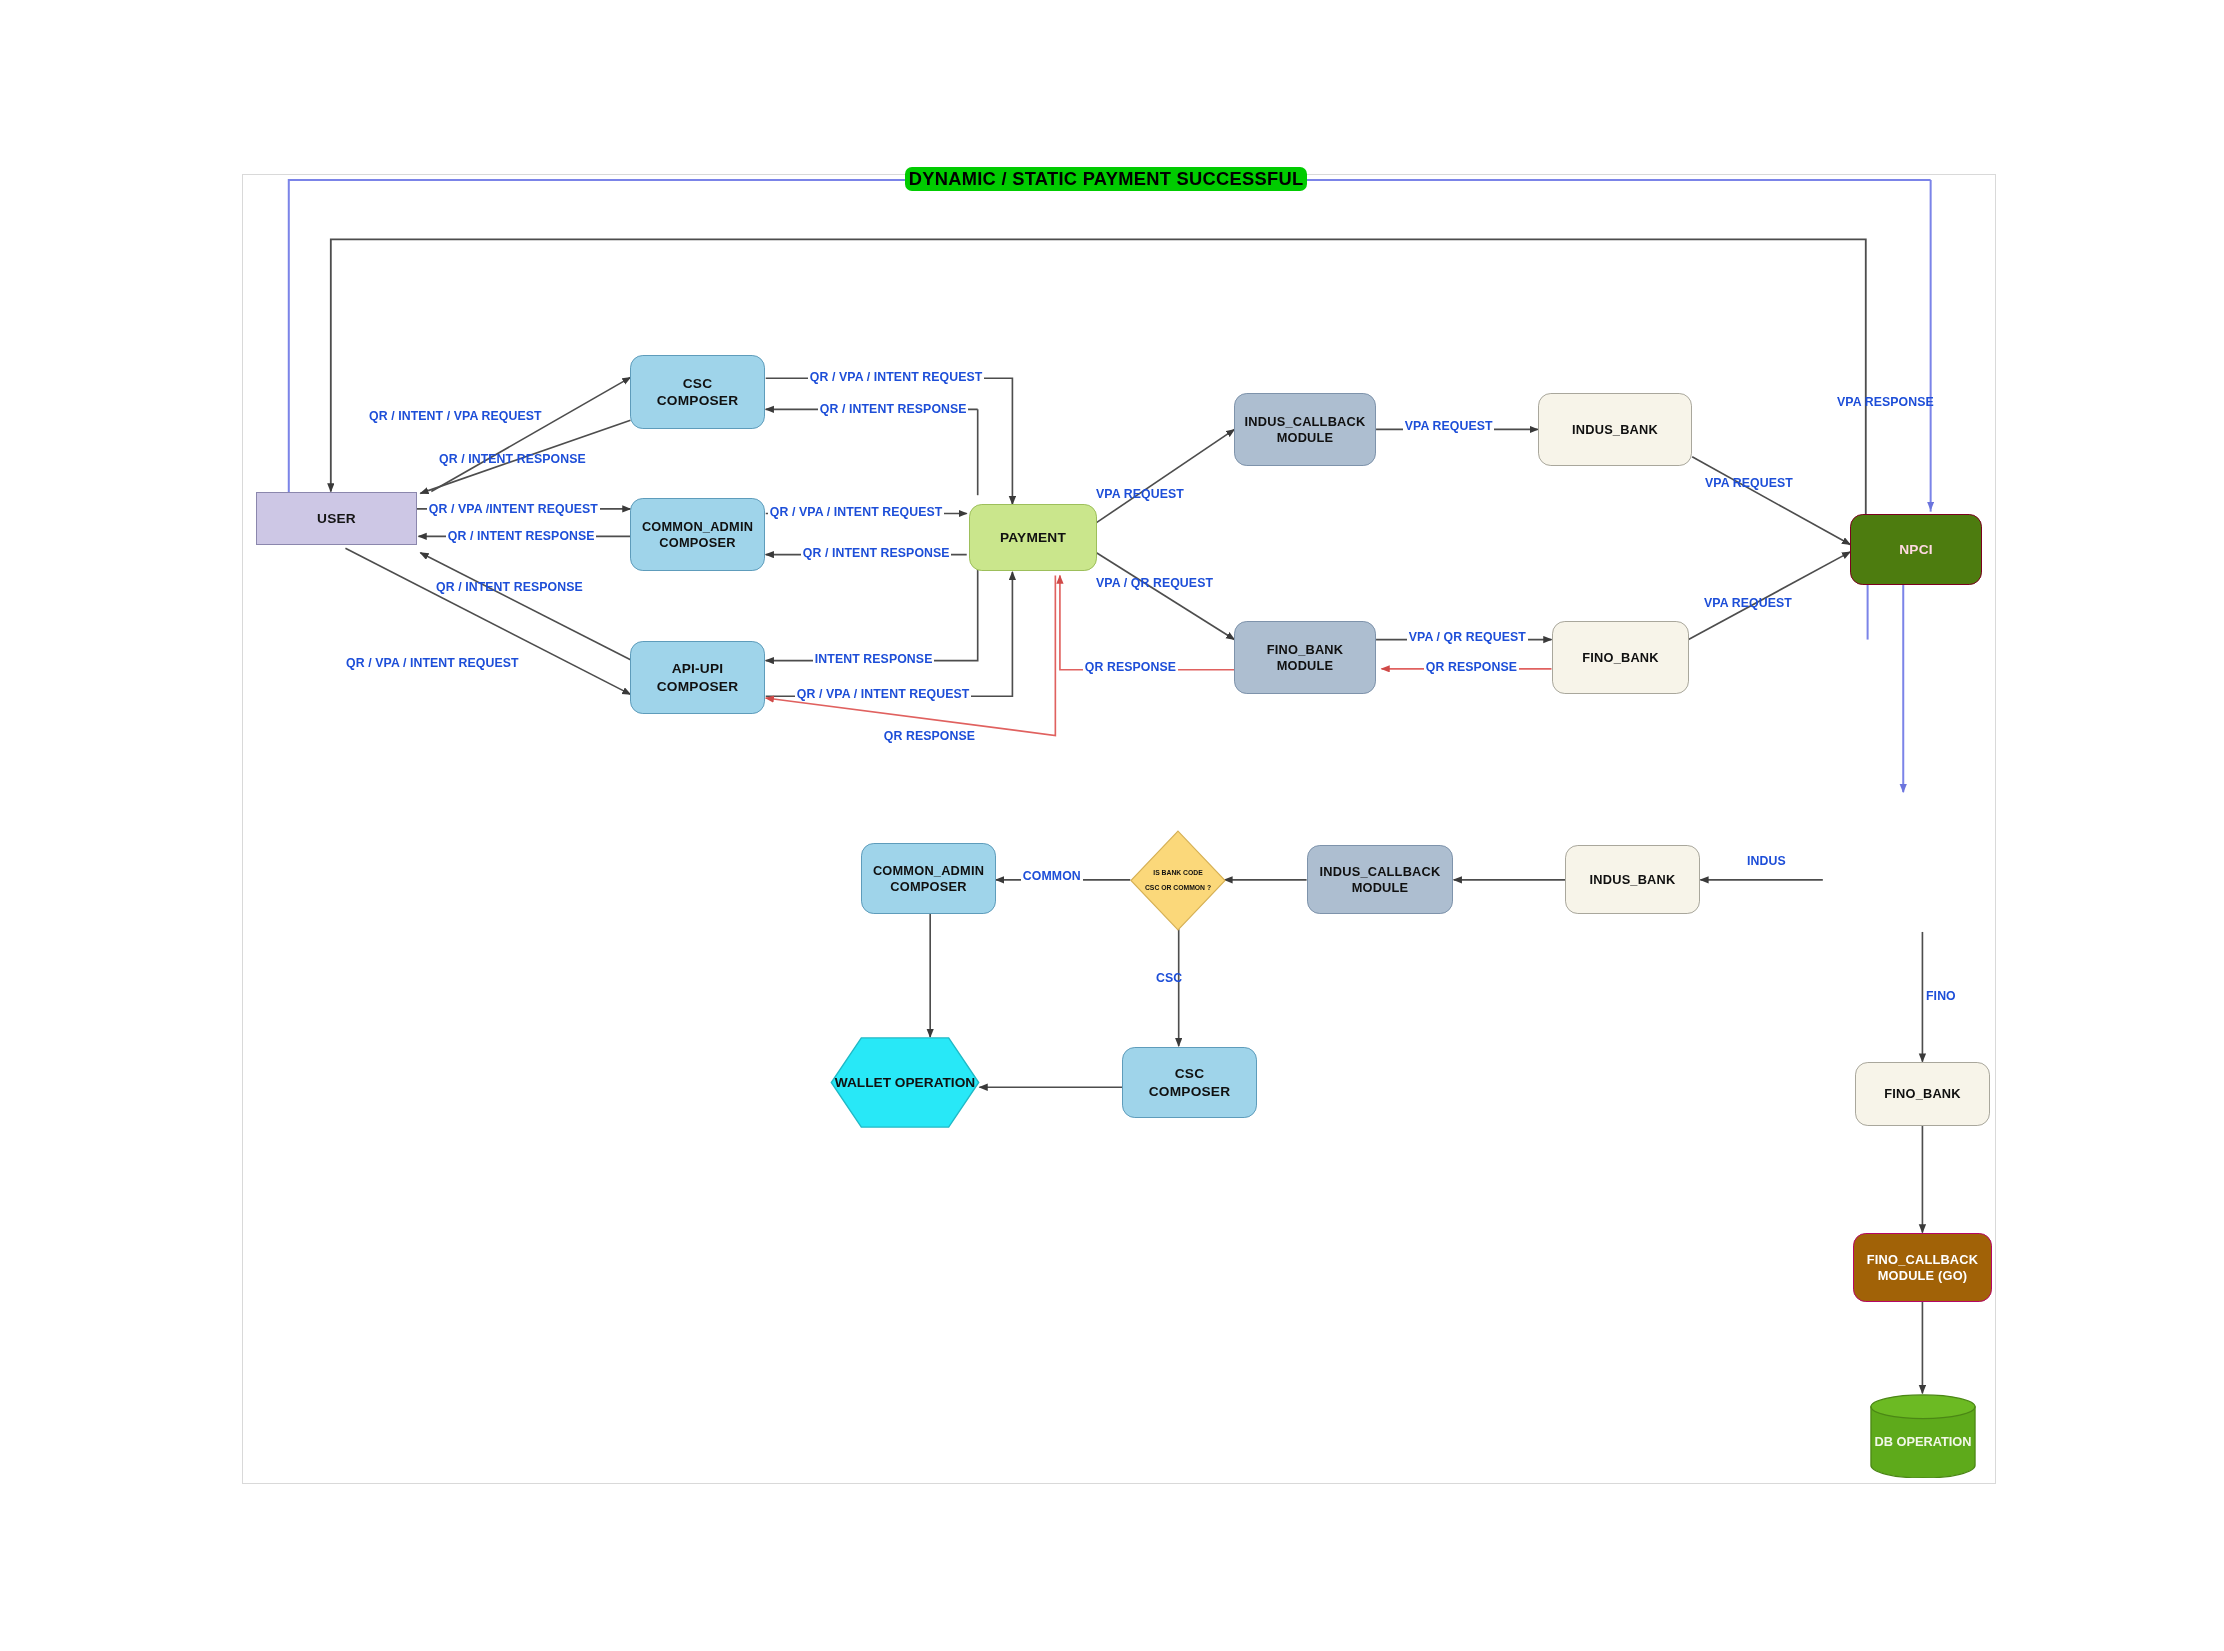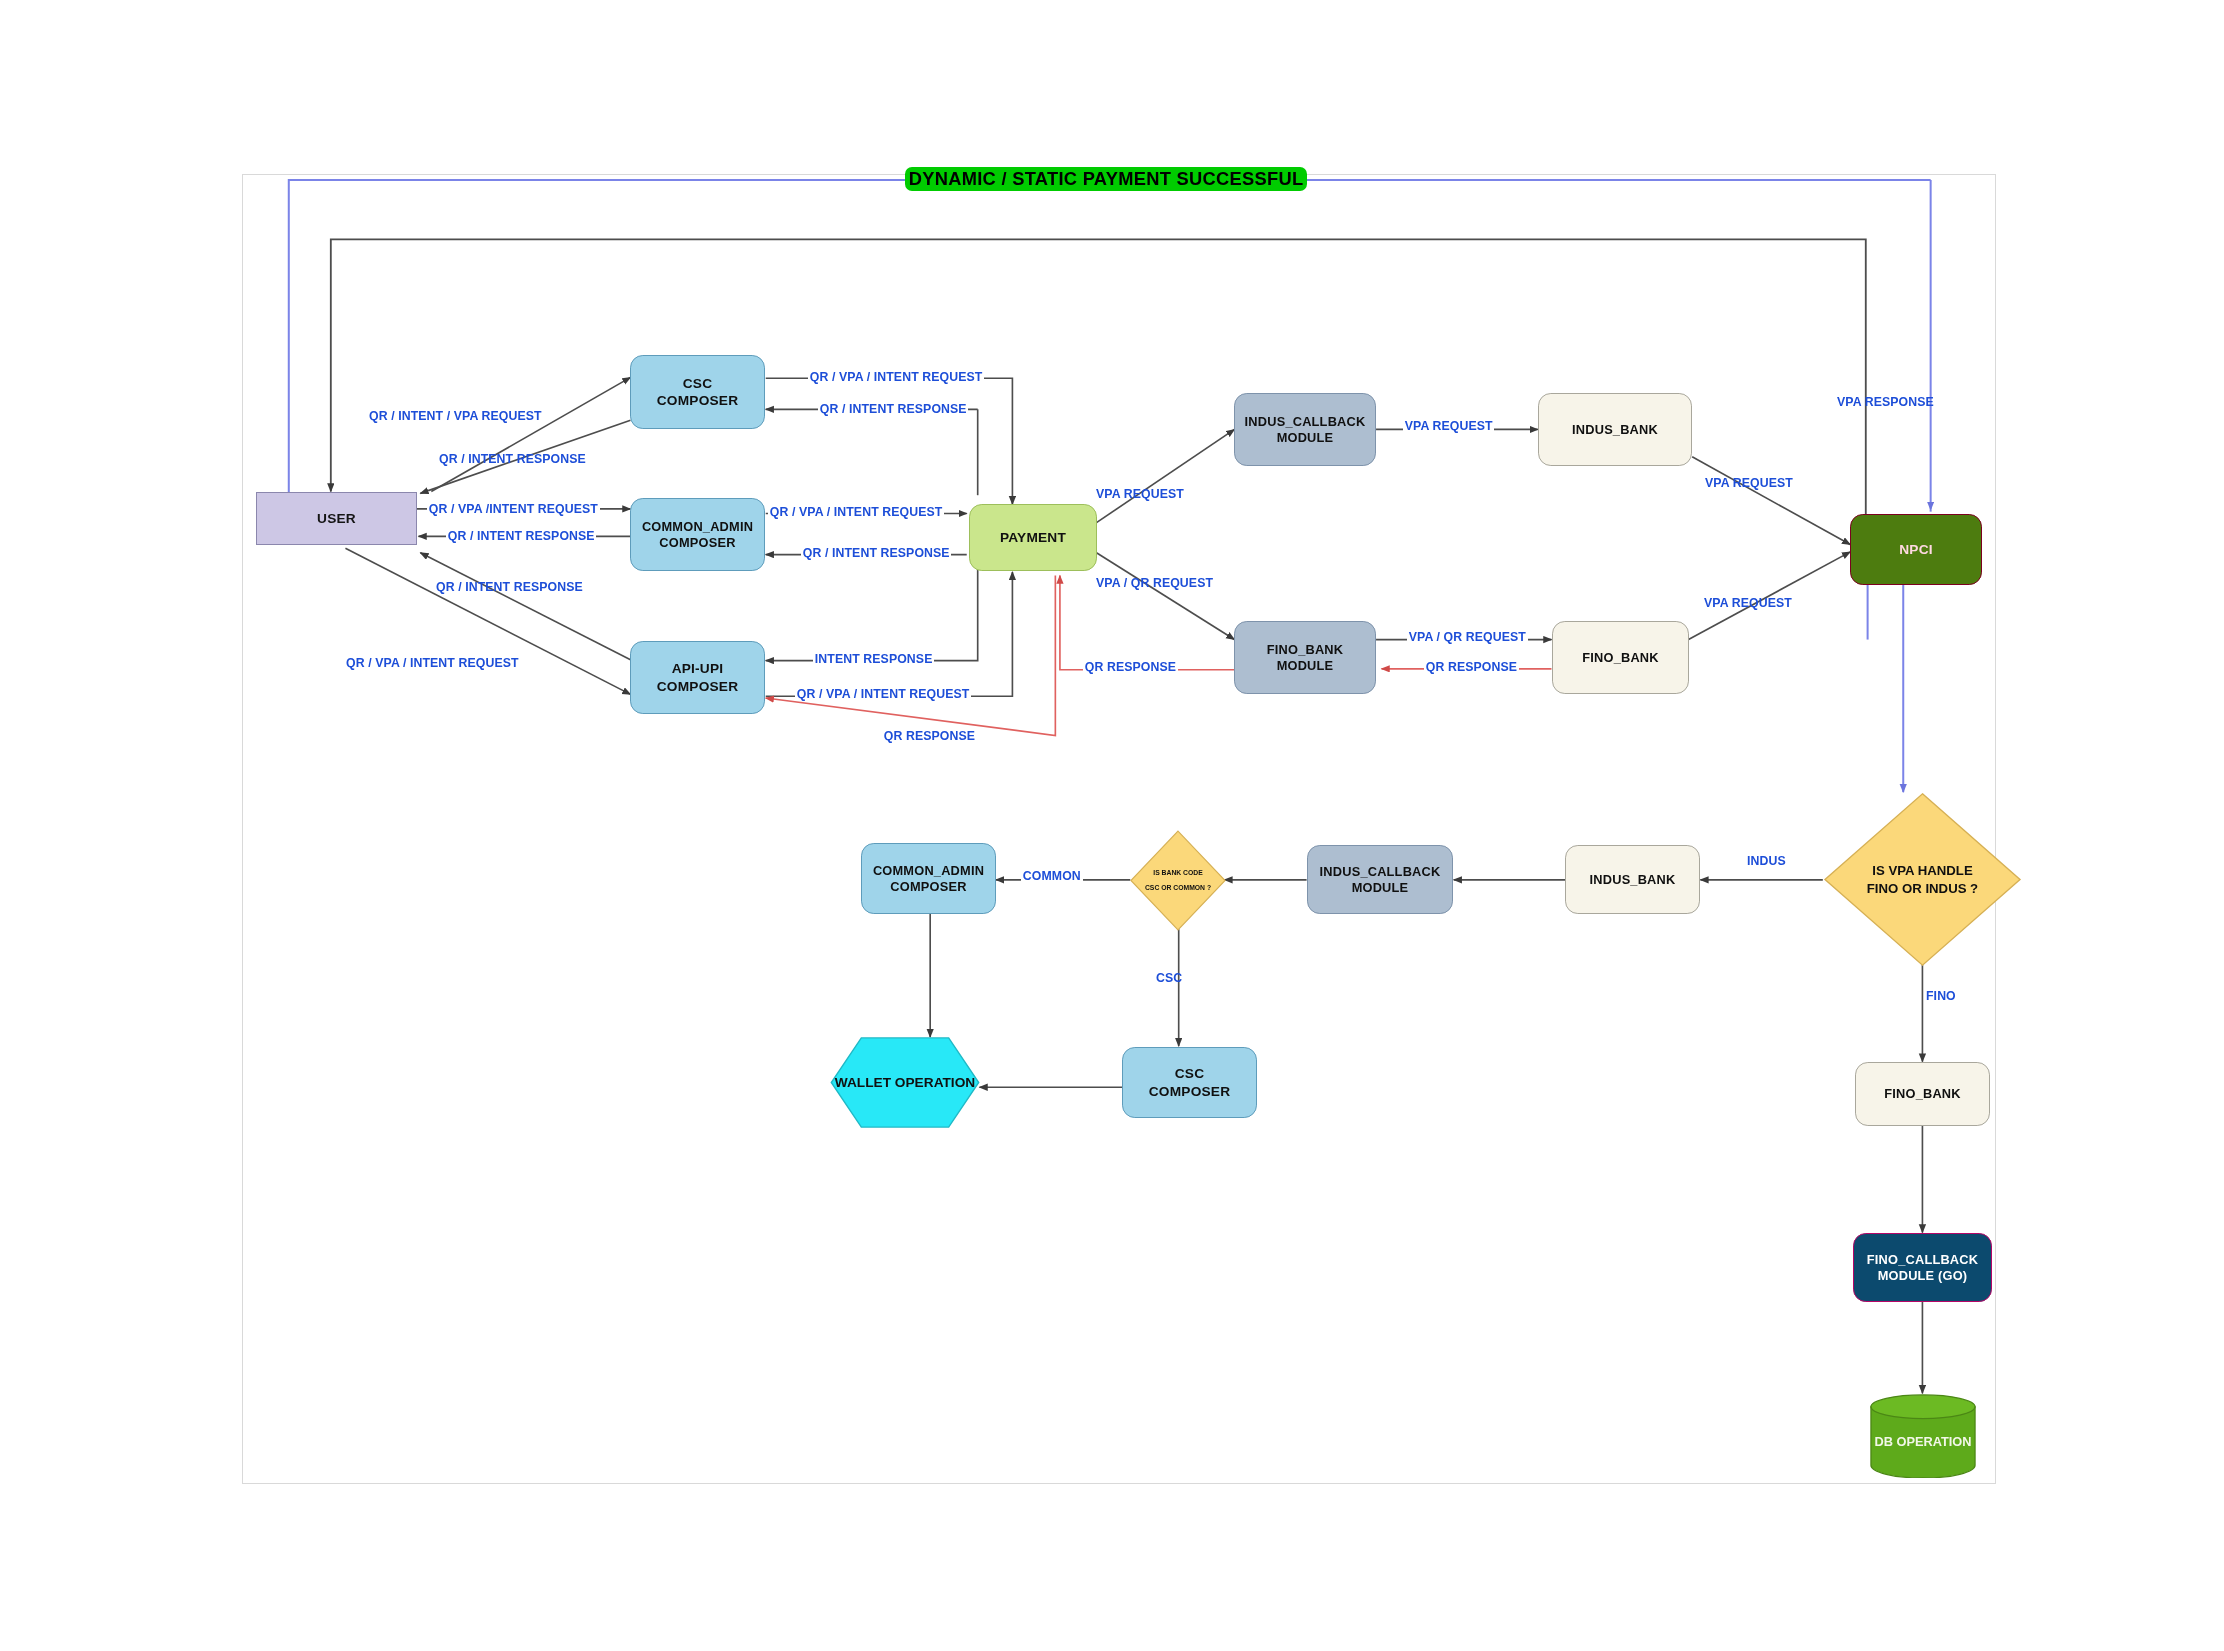--- a/index.html
+++ b/index.html
@@ -151,29 +151,20 @@
   </div>
 
   <div class="node rnd" style="left:1552px;top:621px;width:137px;height:73px;background:#f7f4e9;border:1.4px solid #a9a79c;font-size:12.8px;color:#101010;">
     <span>FINO_BANK</span>
   </div>
 
   <div class="node rnd" style="left:2025,top:0;left:1850px;top:514px;width:132px;height:71px;background:#4d7c0f;border:1.4px solid #7c0020;font-size:13.7px;color:#ffd9e2;">
     <span>NPCI</span>
   </div>
 
-  <div class="diamond-wrap" style="left:1823px;top:792px;width:199px;height:175px;">
-    <svg width="199" height="175" viewBox="0 0 218 192" xmlns="http://www.w3.org/2000/svg">
-      <polygon points="109,2 216,96 109,190 2,96" fill="#fbd87a" stroke="#d6b054" stroke-width="1.5"></polygon>
-    </svg>
-    <div class="diamond-txt" style="font-size:13.2px;line-height:1.35;">
-      <span>IS VPA HANDLE</span>
-      <span>FINO OR INDUS ?</span>
-    </div>
-  </div>
 
   <div class="node rnd" style="left:1565px;top:845px;width:135px;height:69px;background:#f7f4e9;border:1.4px solid #a9a79c;font-size:12.8px;color:#101010;">
     <span>INDUS_BANK</span>
   </div>
 
   <div class="node rnd" style="left:1307px;top:845px;width:146px;height:69px;background:#adbed0;border:1.4px solid #7e93ab;font-size:12.8px;color:#101010;white-space:pre-line;">
     <span>INDUS_CALLBACK
 MODULE</span>
   </div>
 
@@ -204,21 +195,21 @@
     <div class="hextxt">
       <span>WALLET
 OPERATION</span>
     </div>
   </div>
 
   <div class="node rnd" style="left:1855px;top:1062px;width:135px;height:64px;background:#f7f4e9;border:1.4px solid #a9a79c;font-size:12.8px;color:#101010;">
     <span>FINO_BANK</span>
   </div>
 
-  <div class="node rnd" style="left:1853px;top:1233px;width:139px;height:69px;background:#0c4a6e;border:1.4px solid #b60566;font-size:12.8px;color:#ffffff;white-space:pre-line;">
+  <div class="node rnd" style="left:1853px;top:1233px;width:139px;height:69px;background:#a16207;border:1.4px solid #b60566;font-size:12.8px;color:#ffffff;white-space:pre-line;">
     <span>FINO_CALLBACK
 MODULE (GO)</span>
   </div>
 
   <div class="dbwrap" style="left:1869px;top:1394px;width:108px;height:84px;">
     <svg width="108" height="84" viewBox="0 0 118 92" xmlns="http://www.w3.org/2000/svg">
       <path d="M2,14 L2,78 A57,14 0 0 0 116,78 L116,14 Z" fill="#5eaa1b" stroke="#4b8715" stroke-width="1.4"></path>
       <ellipse cx="59" cy="14" rx="57" ry="13" fill="#6cba23" stroke="#4b8715" stroke-width="1.4"></ellipse>
     </svg>
     <div class="dbtxt">

